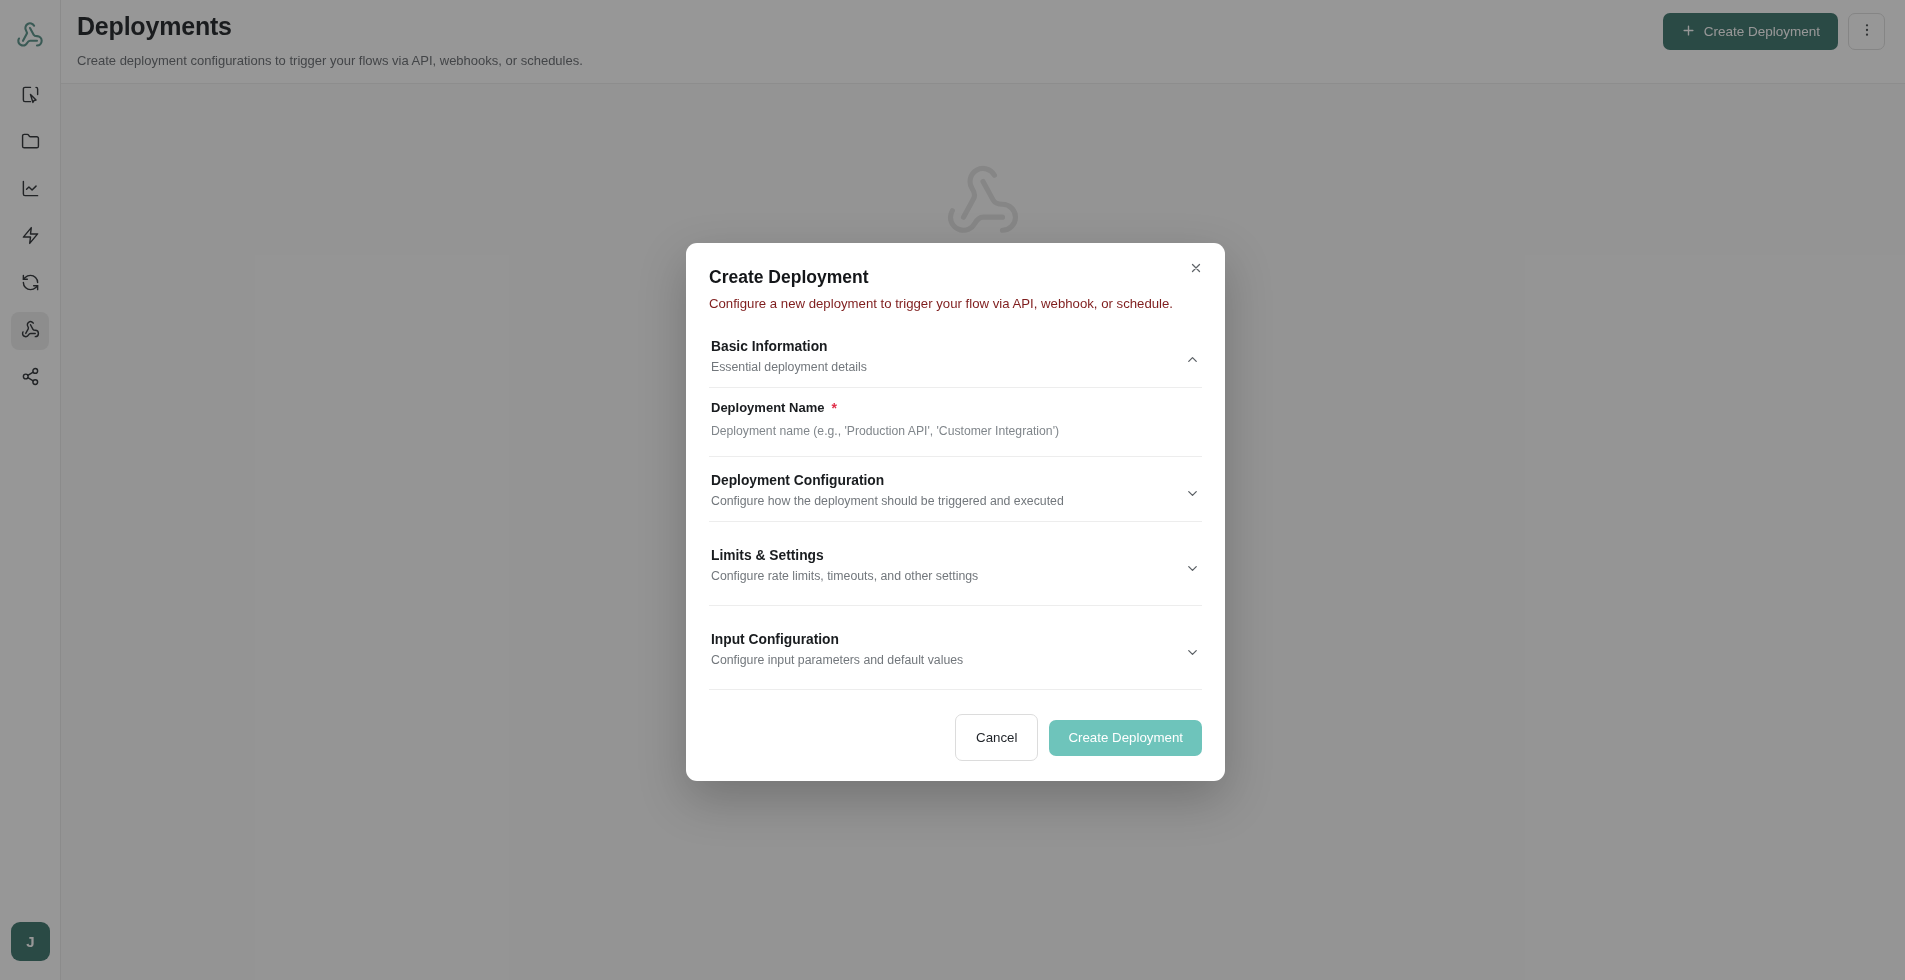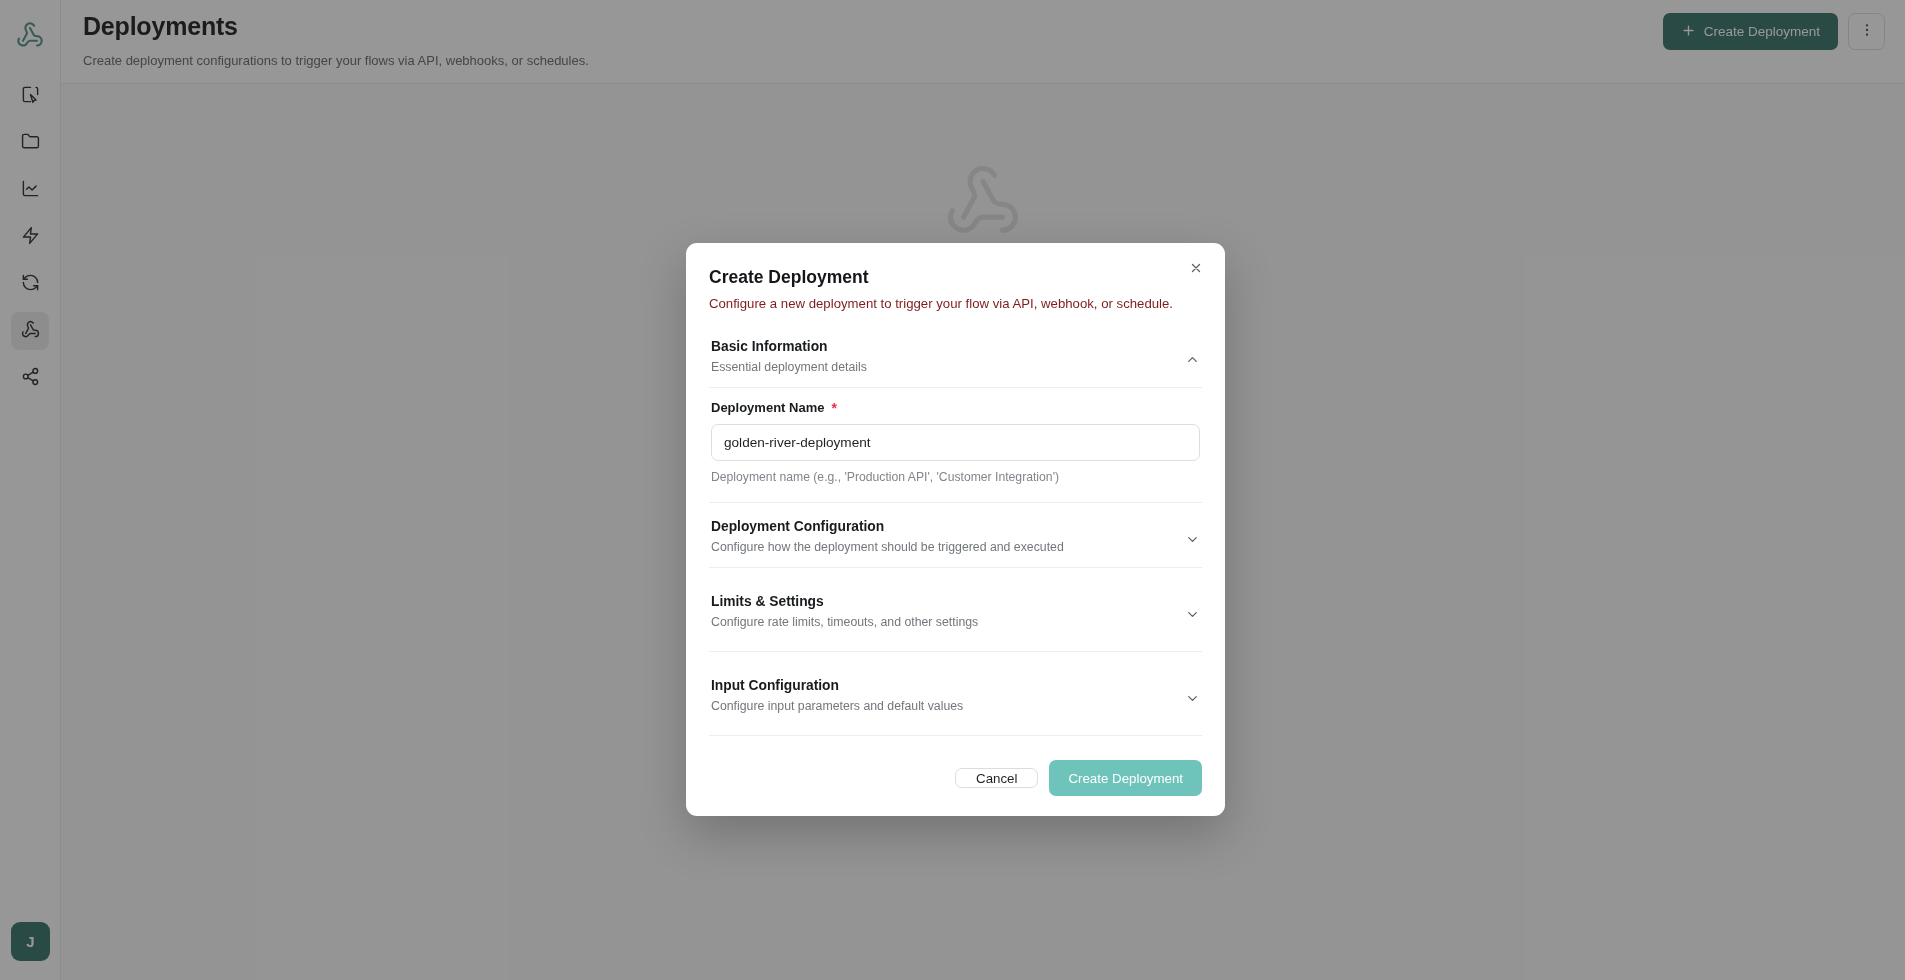--- a/index.html
+++ b/index.html
@@ -34,21 +34,21 @@
   .avatar {
     position: absolute; bottom: 19px; left: 11px;
     width: 39px; height: 39px; border-radius: 9px;
     background: #2f6b63; color: #ffffff;
     display: flex; align-items: center; justify-content: center;
     font-size: 15px; font-weight: 600; cursor: pointer;
   }
 
   
   .header {
-    position: absolute; left: 61px; top: 0; right: 0; height: 84px;
+    position: absolute; left: 55px; top: 0; right: 0; height: 84px;
     background: #ffffff; border-bottom: 1px solid #ececec;
   }
   .page-title {
     position: absolute; left: 22px; top: 12px;
     font-size: 25px; font-weight: 700; color: #111418; letter-spacing: -0.2px;
   }
   .page-subtitle {
     position: absolute; left: 22px; top: 53px;
     font-size: 13px; color: #5f6368;
   }
@@ -128,21 +128,21 @@
     font-family: "Liberation Sans", sans-serif; outline: none;
     background: #ffffff;
   }
   .field-help { margin-top: 9px; font-size: 12.2px; color: #80868b; }
 
   .modal-footer {
     display: flex; justify-content: flex-end; align-items: center;
     gap: 11px; padding-top: 24px;
   }
   .btn-secondary {
-    height: 20px; padding: 0 20px; border-radius: 7px;
+    height: 47px; padding: 0 20px; border-radius: 7px;
     background: #ffffff; border: 1px solid #dcdcdc; color: #1f2328;
     font-size: 13.3px; cursor: pointer;
     font-family: "Liberation Sans", sans-serif;
   }
   .btn-primary-teal {
     height: 36px; padding: 0 19px; border-radius: 7px;
     background: #6ec4bb; border: none; color: #ffffff;
     font-size: 13.3px; font-weight: 500; cursor: pointer;
     font-family: "Liberation Sans", sans-serif;
   }
@@ -292,21 +292,20 @@
         </div>
       </div>
     </div>
 
     <div class="section">
       <div class="section-body">
         <div class="field-label">
           <span>Deployment Name</span>
           <span class="req">*</span>
         </div>
-        <input class="text-input" type="text" value="golden-river-deployment" placeholder="Enter deployment name" style="">
         <div class="field-help">Deployment name (e.g., 'Production API', 'Customer Integration')</div>
       </div>
     </div>
 
     <div class="section">
       <div class="section-head">
         <div>
           <div class="section-title">Deployment Configuration</div>
           <div class="section-desc">Configure how the deployment should be triggered and executed</div>
         </div>

